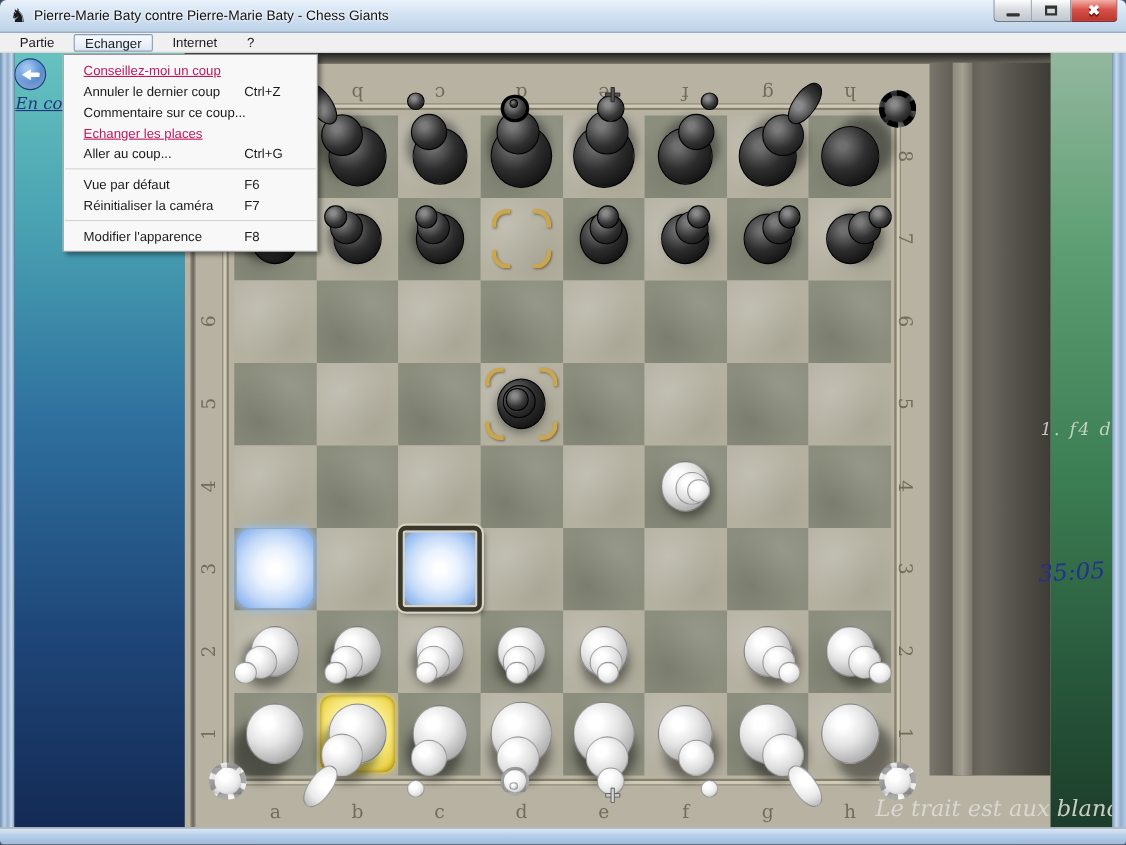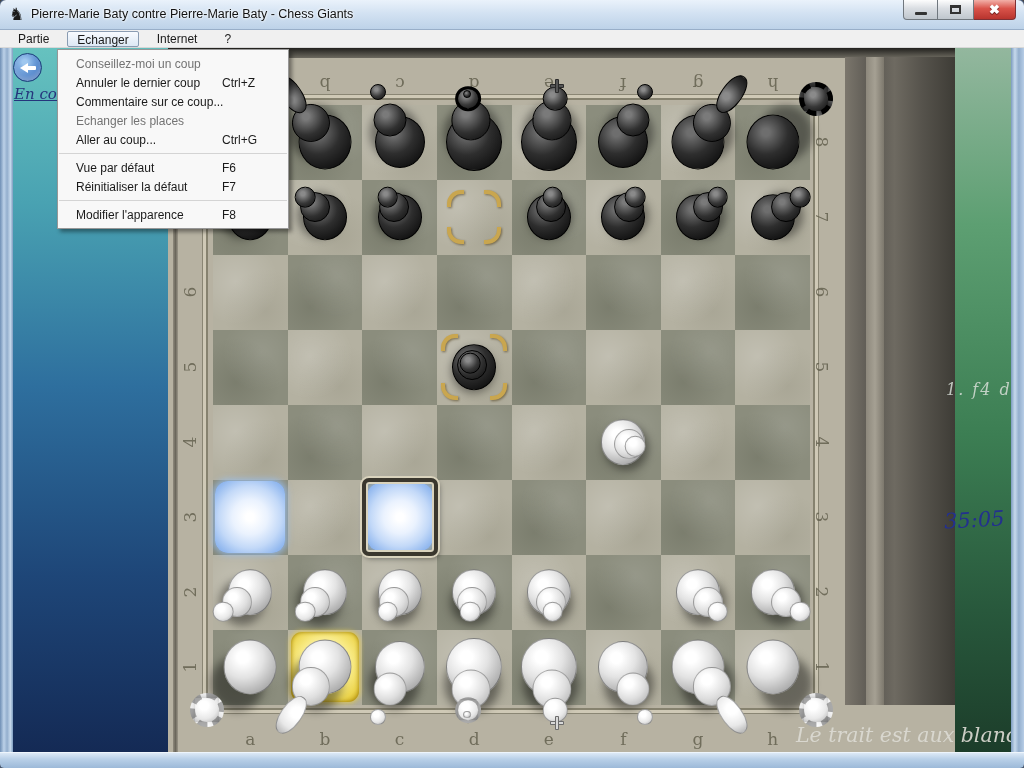--- a/index.html
+++ b/index.html
@@ -121,21 +121,21 @@
   #clock{position:absolute;left:944px;top:508px;z-index:6;font-family:"DejaVu Serif",serif;
     font-style:italic;font-size:21px;color:#23308f;transform:rotate(-3deg);}
   #turn-text{position:absolute;left:796px;top:723px;z-index:6;font-family:"DejaVu Serif",serif;
     font-style:italic;font-size:20.5px;color:rgba(219,218,211,.92);white-space:nowrap;}
   
   #context-menu{position:absolute;left:57px;top:49px;width:232px;z-index:50;background:#f8f8f8;
     border:1px solid #979797;box-shadow:3px 3px 4px rgba(0,0,0,.4);padding:4px 0;font-size:12px;}
   .cm-item{height:19px;display:flex;align-items:center;padding-left:18px;padding-right:8px;color:#1a1a1a;}
   .cm-item .lbl{flex:1 1 auto;white-space:nowrap;}
   .cm-item .sc{flex:0 0 58px;text-align:left;}
-  .cm-item.disabled{color:#737373;}
+  .cm-item.disabled{color:#be185d;text-decoration:underline;}
   .cm-item.highlight{background:#3296fd;color:#0e2a55;}
   .cm-sep{height:1px;background:#d4d4d4;margin:4px 1px;}
 </style>
 </head>
 <body>
 
 <div id="stage">
 
   <div id="panel-left"></div>
   <div id="panel-right"></div>
@@ -453,21 +453,21 @@
       <div class="cm-item">
         <span class="lbl">Aller au coup...</span>
         <span class="sc">Ctrl+G</span>
       </div>
       <div class="cm-sep"></div>
       <div class="cm-item">
         <span class="lbl">Vue par défaut</span>
         <span class="sc">F6</span>
       </div>
       <div class="cm-item">
-        <span class="lbl">Réinitialiser la défaut</span>
+        <span class="lbl">Réinitialiser la caméra</span>
         <span class="sc">F7</span>
       </div>
       <div class="cm-sep"></div>
       <div class="cm-item">
         <span class="lbl">Modifier l'apparence</span>
         <span class="sc">F8</span>
       </div>
     </div>
 
   <div id="titlebar">

